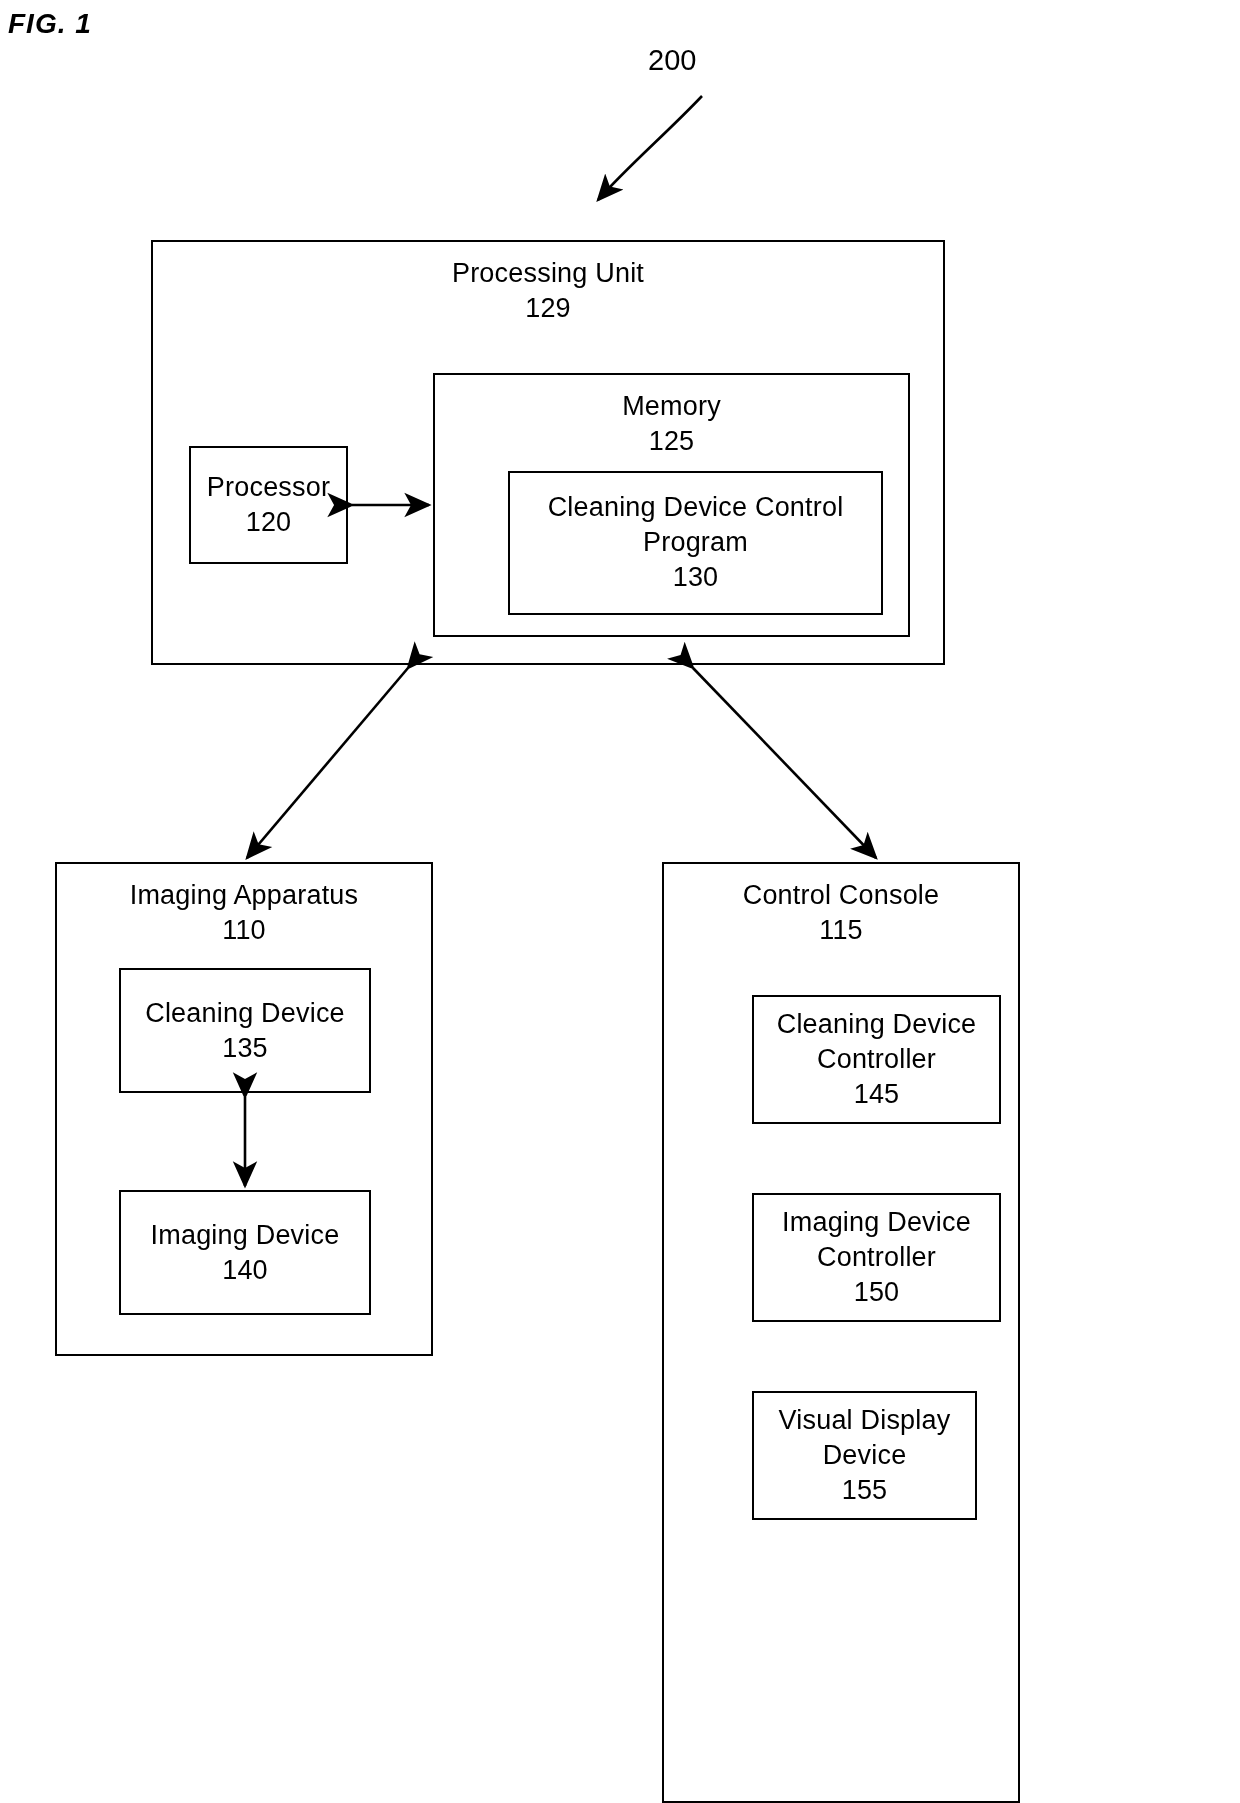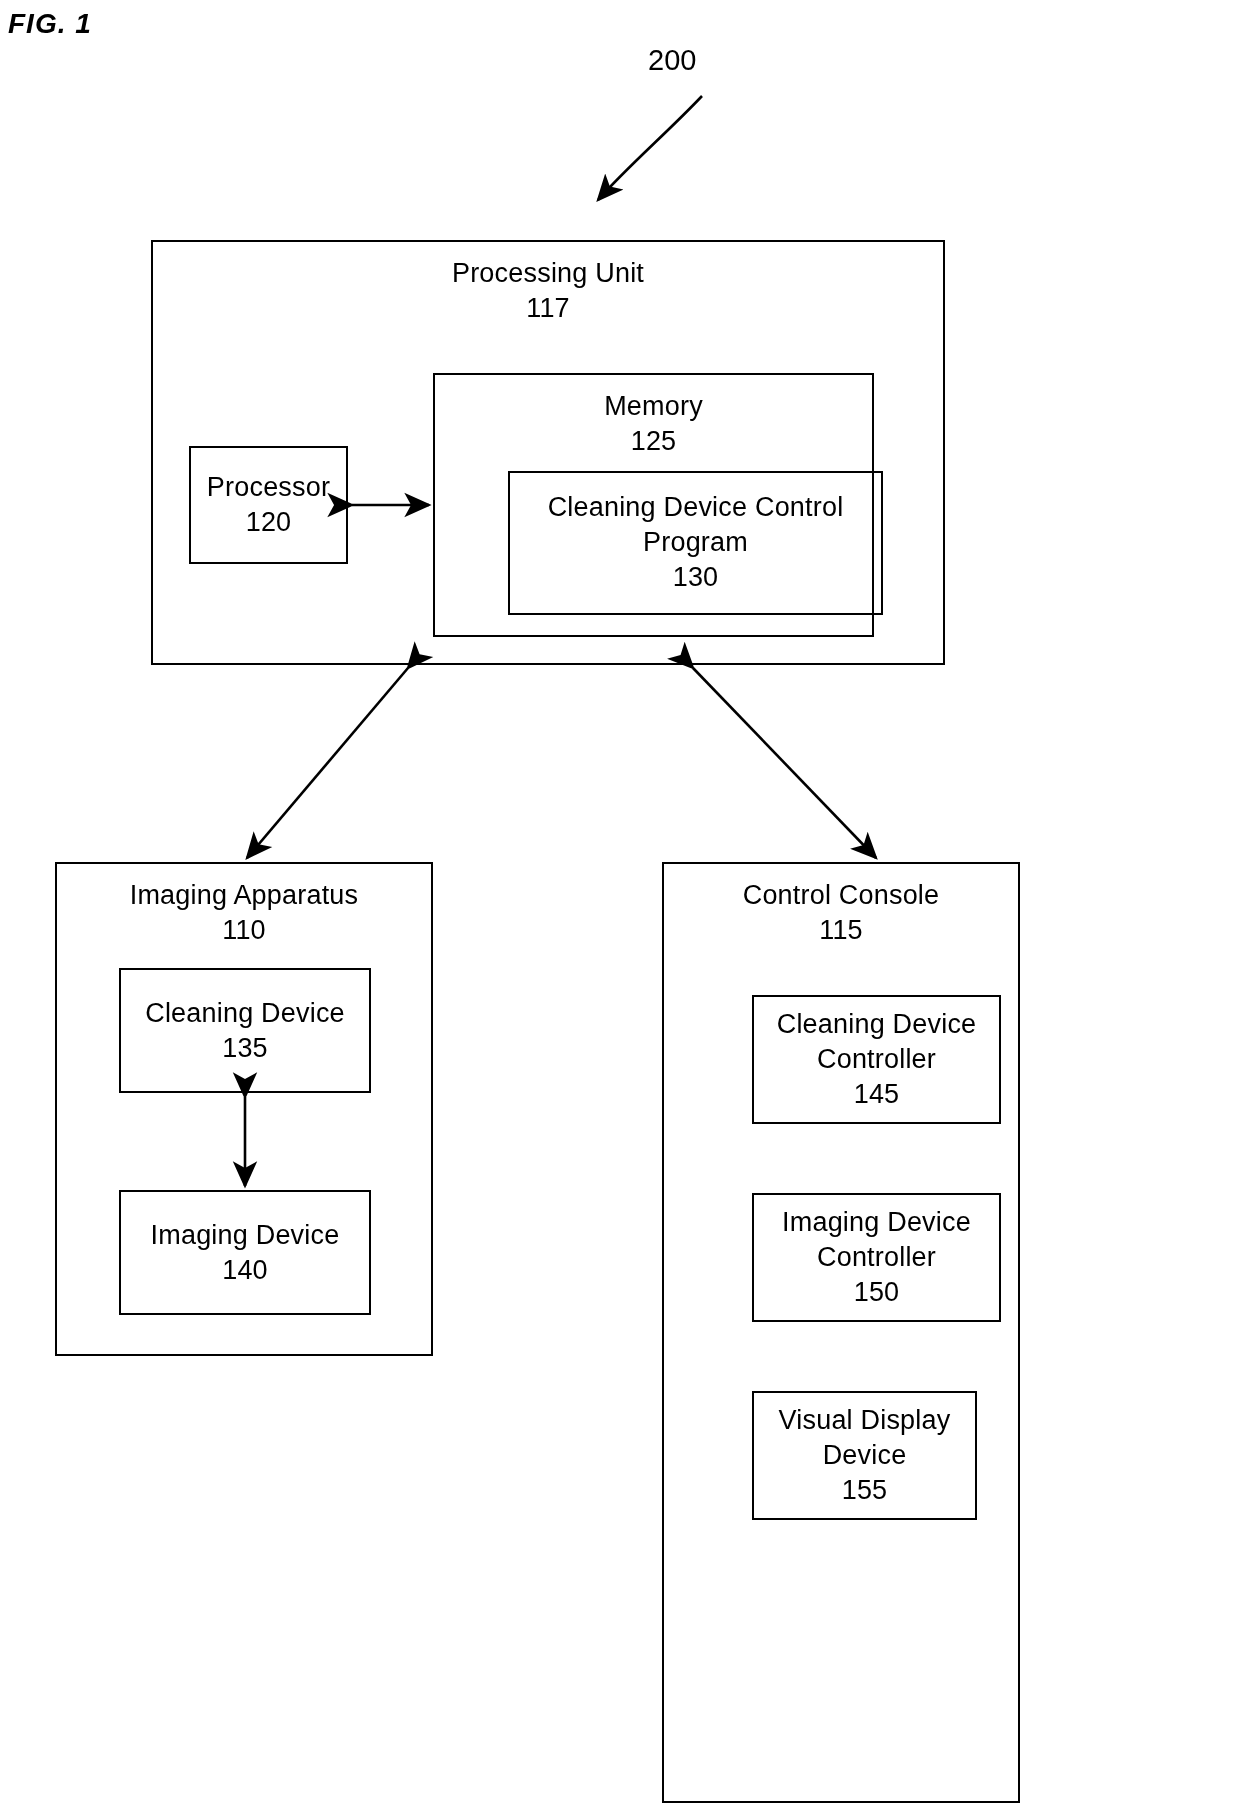--- a/index.html
+++ b/index.html
@@ -71,29 +71,29 @@
 <body>
 
 <div id="figure">
 
   <div class="fig-title">FIG. 1</div>
 
   <div class="ref-200" style="left:648px; top:44px;">200</div>
 
   <div class="box" style="left:151px; top:240px; width:794px; height:425px;">
     <div class="box-label label-top">Processing Unit
-117</div>
+129</div>
   </div>
 
   <div class="box" style="left:189px; top:446px; width:159px; height:118px;">
     <div class="box-label label-center">Processor
 120</div>
   </div>
 
-  <div class="box" style="left:433px; top:373px; width:441px; height:264px;">
+  <div class="box" style="left:433px; top:373px; width:477px; height:264px;">
     <div class="box-label label-top">Memory
 125</div>
   </div>
 
   <div class="box" style="left:508px; top:471px; width:375px; height:144px;">
     <div class="box-label label-center">Cleaning Device Control
 Program
 130</div>
   </div>
 

